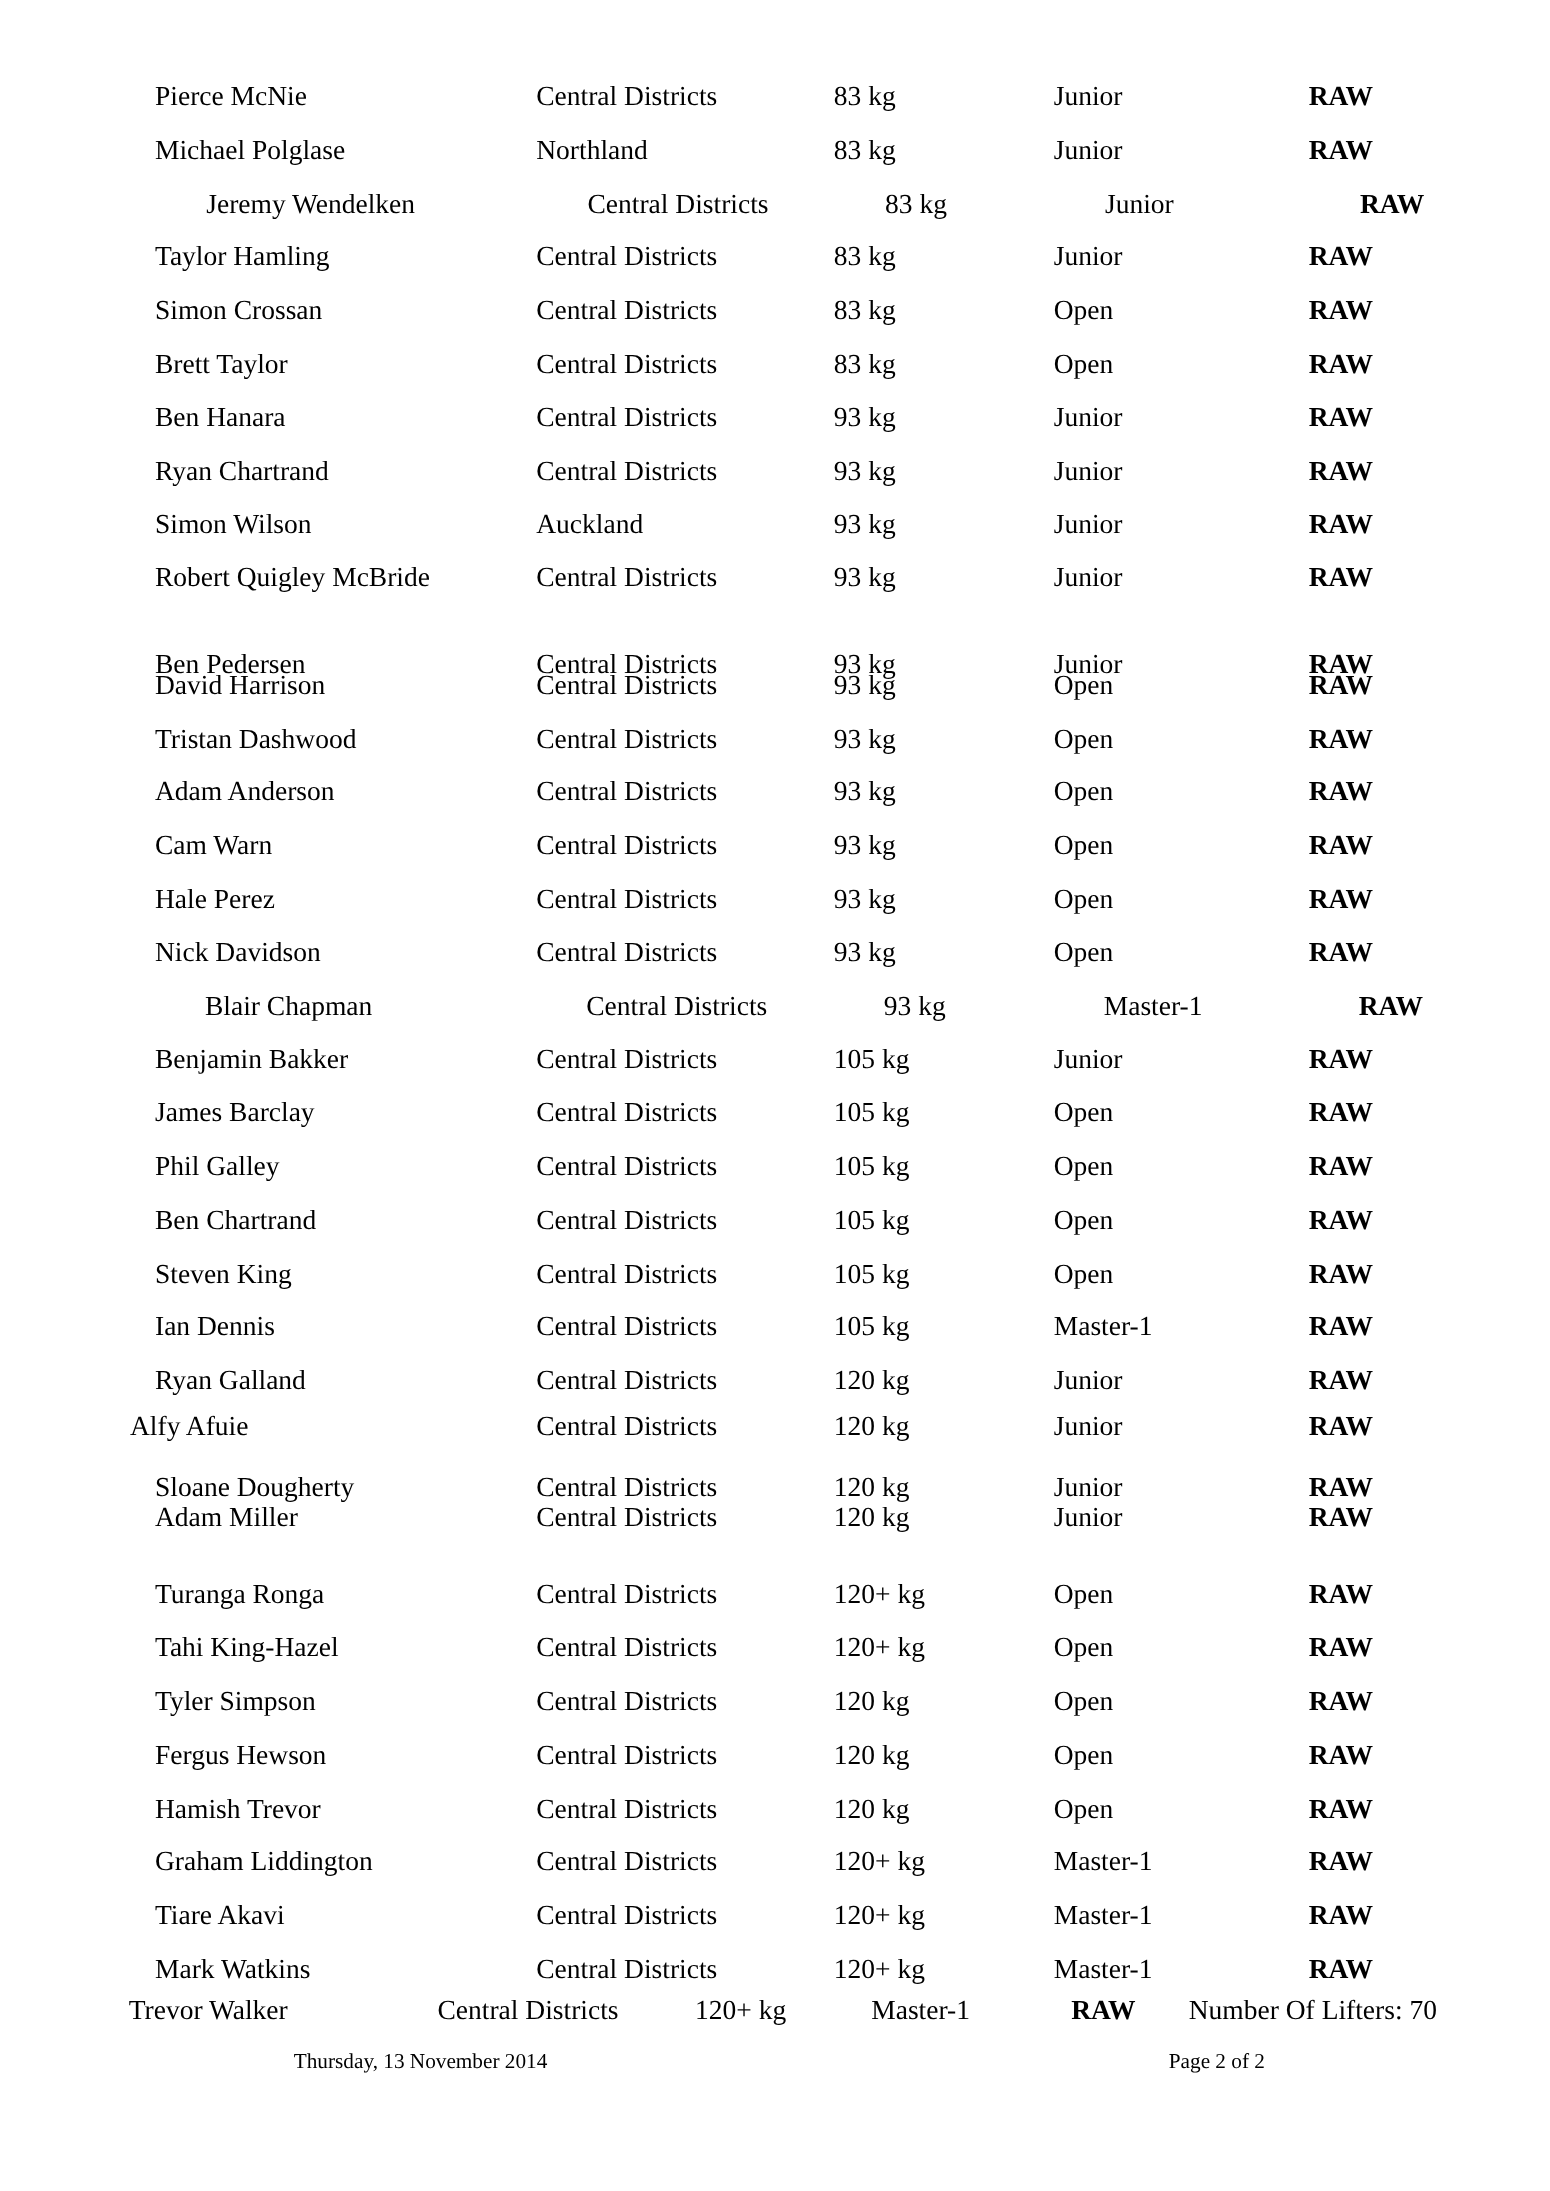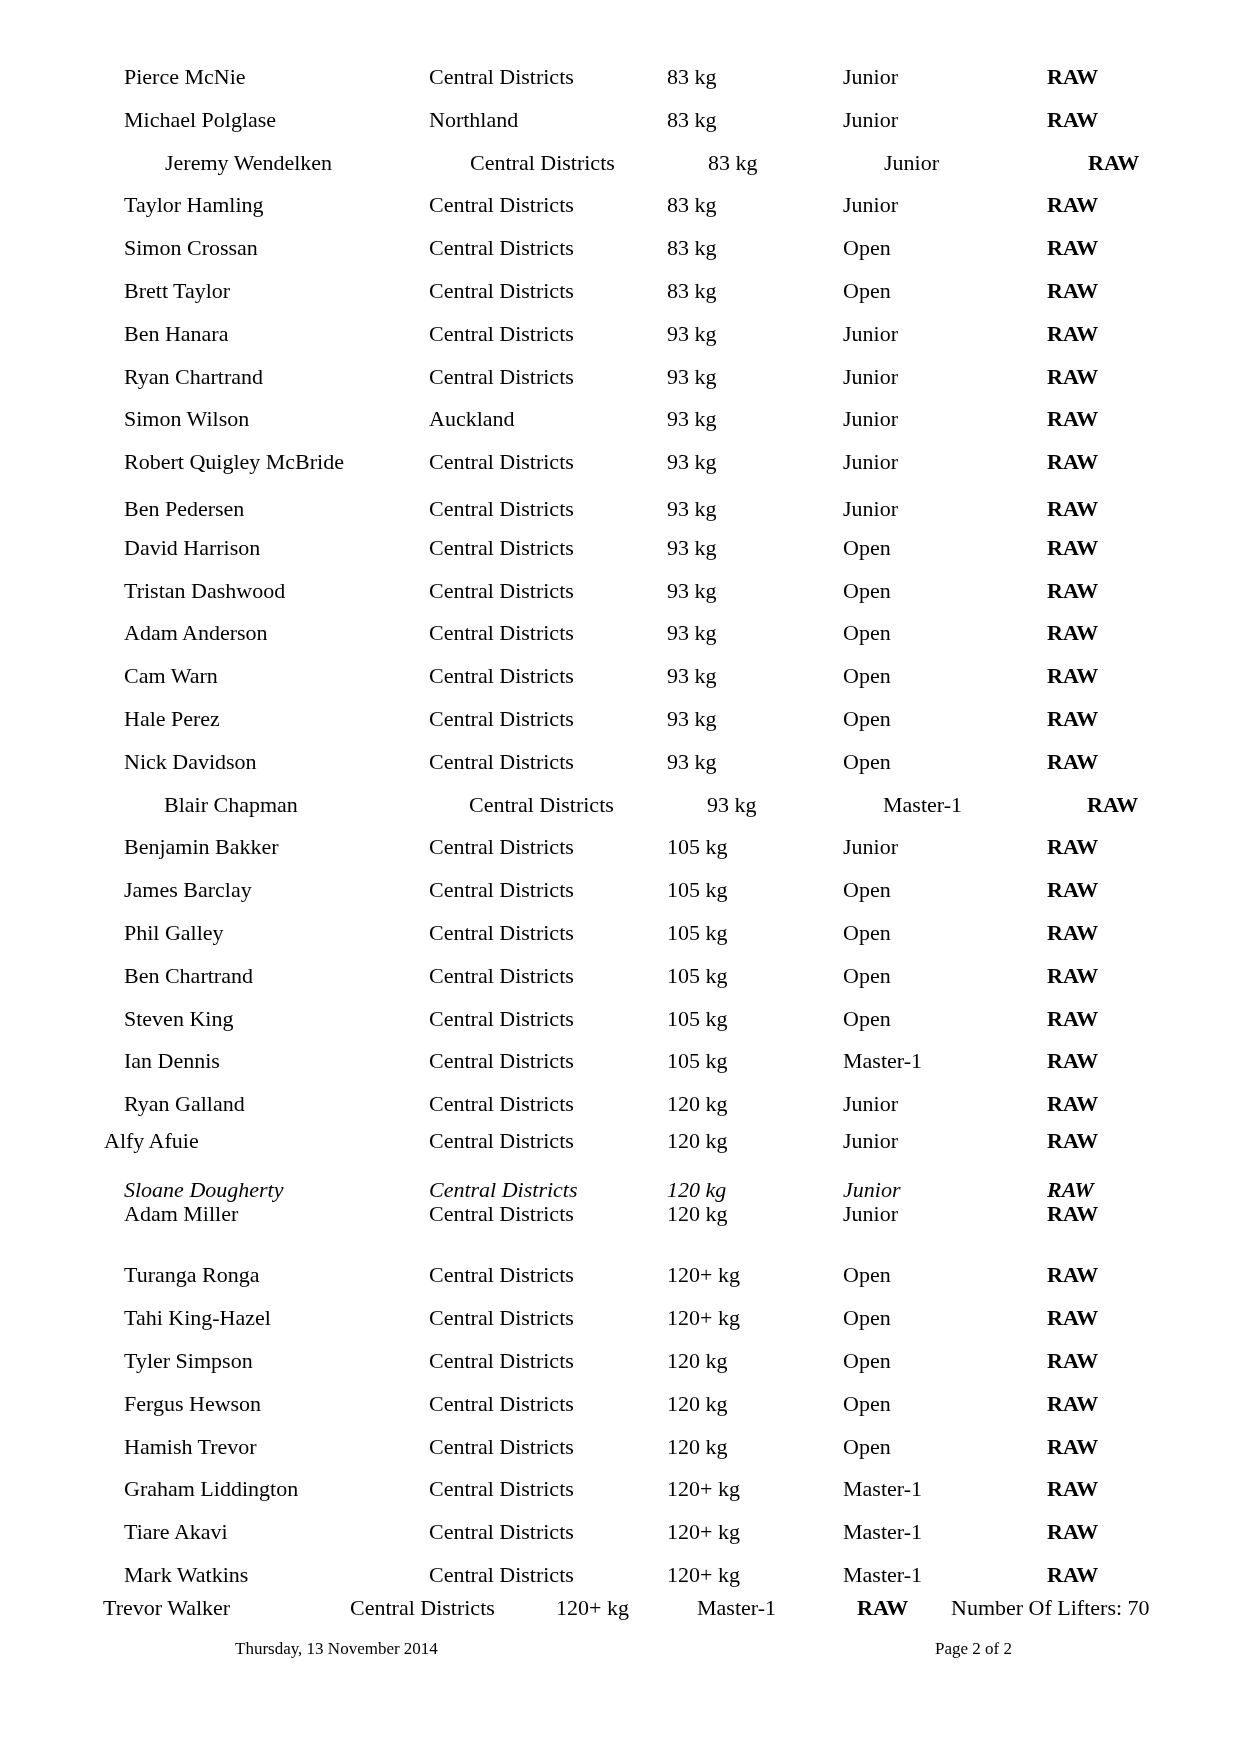--- a/index.html
+++ b/index.html
@@ -123,21 +123,21 @@
         <span class="cell c-division">Junior</span>
         <span class="cell c-raw">RAW</span>
       </div>
       <div class="row" style="top: 447.2px;">
         <span class="cell c-name">Robert Quigley McBride</span>
         <span class="cell c-district">Central Districts</span>
         <span class="cell c-weight">93 kg</span>
         <span class="cell c-division">Junior</span>
         <span class="cell c-raw">RAW</span>
       </div>
-      <div class="row" style="top: 494px; text-align: right;">
+      <div class="row" style="top: 516px; text-align: right;">
         <span class="cell c-name">Ben Pedersen</span>
         <span class="cell c-district">Central Districts</span>
         <span class="cell c-weight">93 kg</span>
         <span class="cell c-division">Junior</span>
         <span class="cell c-raw">RAW</span>
       </div>
       <div class="row" style="top: 532.8px;">
         <span class="cell c-name">David Harrison</span>
         <span class="cell c-district">Central Districts</span>
         <span class="cell c-weight">93 kg</span>
@@ -235,21 +235,21 @@
         <span class="cell c-division">Junior</span>
         <span class="cell c-raw">RAW</span>
       </div>
       <div class="row misaligned" style="top: 1126px;">
         <span class="cell c-name">Alfy Afuie</span>
         <span class="cell c-district">Central Districts</span>
         <span class="cell c-weight">120 kg</span>
         <span class="cell c-division">Junior</span>
         <span class="cell c-raw">RAW</span>
       </div>
-      <div class="row" style="top: 1174.8px; font-style: italic;">
+      <div class="row" style="top: 1174.8px;">
         <span class="cell c-name">Sloane Dougherty</span>
         <span class="cell c-district">Central Districts</span>
         <span class="cell c-weight">120 kg</span>
         <span class="cell c-division">Junior</span>
         <span class="cell c-raw">RAW</span>
       </div>
       <div class="row" style="top: 1199px;">
         <span class="cell c-name">Adam Miller</span>
         <span class="cell c-district">Central Districts</span>
         <span class="cell c-weight">120 kg</span>

